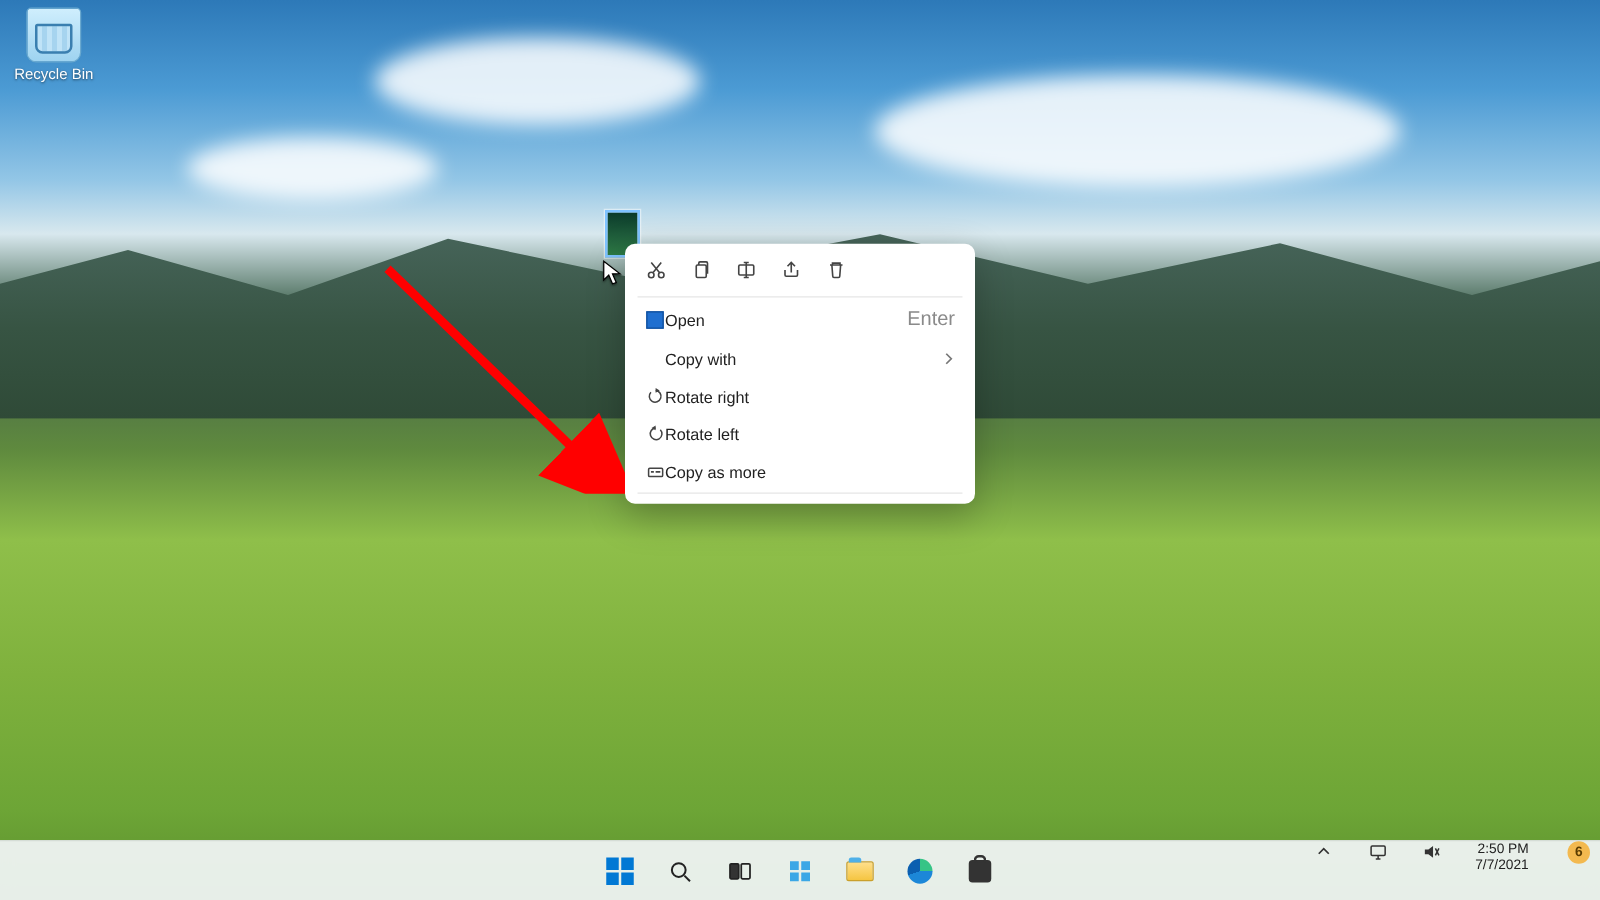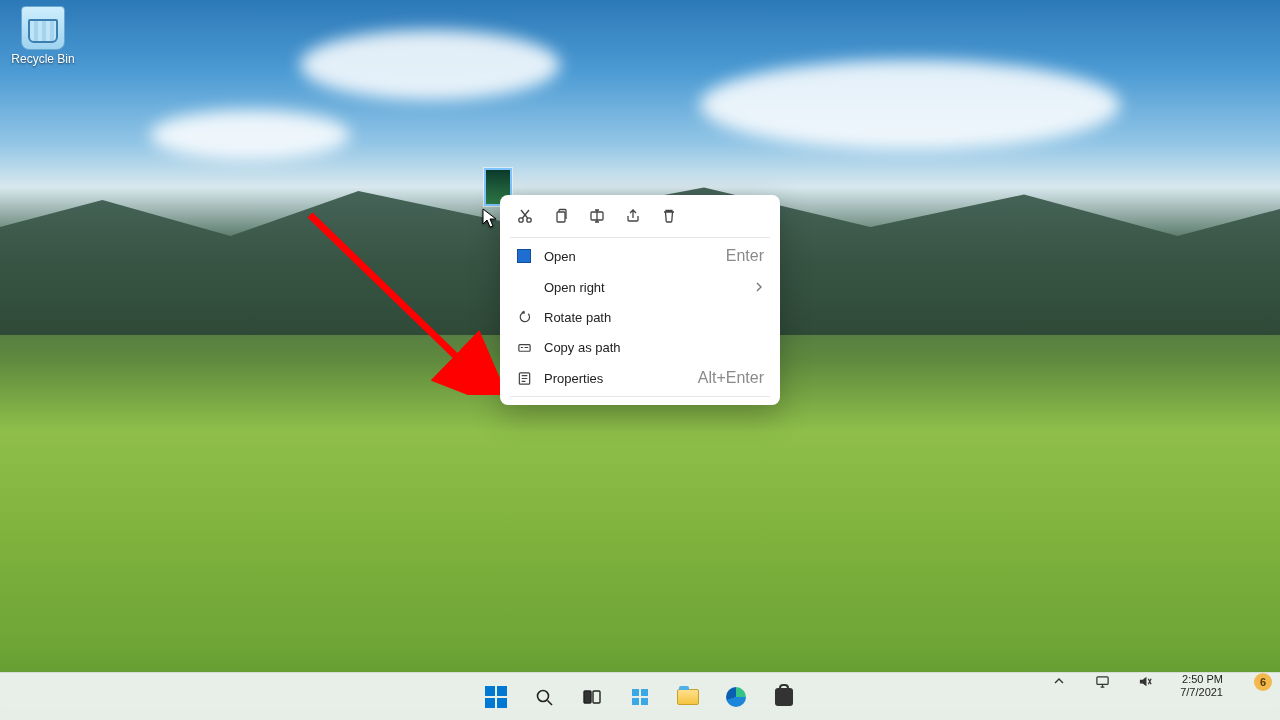--- a/index.html
+++ b/index.html
@@ -67,21 +67,21 @@
     background: #ffffff; border-radius: 8px; padding: 6px;
     box-shadow: 0 10px 30px rgba(0,0,0,.25);
     font-size: 13px; color: #1b1b1b;
   }
   .cm-iconbar {
     display: flex; gap: 18px; padding: 6px 10px 10px 10px; color: #3a3a3a;
   }
   .cm-iconbar .ib { width:18px; height:18px; display:flex; align-items:center; justify-content:center; cursor:pointer; }
   .cm-sep { height:1px; background:#e6e6e6; margin: 2px 4px; }
   .cm-item {
-    display:flex; align-items:center; gap:12px; padding: 7px 10px; border-radius:4px; cursor:pointer;
+    display:flex; align-items:center; padding: 7px 10px; border-radius:4px; cursor:pointer;
   }
   .cm-item .mi-icon { width:16px; height:16px; color:#414141; flex:0 0 16px; display:flex; align-items:center; justify-content:center;}
   .cm-item .mi-label { flex:1 1 auto; color:#222; }
   .cm-item .mi-accel { color:#8a8a8a; font-size:16px; }
   .cm-item .mi-sub { color:#8a8a8a; }
   
   .open-glyph { width:14px; height:14px; background:#1f6fd0; border:1px solid #0f4e9a; }
   
   .annot-arrow { position:absolute; top:205px; left:300px; z-index:40; pointer-events:none; }
   
@@ -181,59 +181,58 @@
     <div class="cm-item">
       <span class="mi-icon">
           <span class="open-glyph"></span>
         </span>
       <span class="mi-label">Open</span>
       <span class="mi-accel">Enter</span>
     </div>
 
     <div class="cm-item">
       <span class="mi-icon"></span>
-      <span class="mi-label">Open right</span>
+      <span class="mi-label">Copy with</span>
       <span class="mi-sub"><svg width="10" height="10" viewBox="0 0 10 10" fill="none" stroke="#777" stroke-width="1.4">
             <path d="M3 1 L7 5 L3 9"></path>
           </svg></span>
     </div>
 
 
+    <div class="cm-item">
+      <span class="mi-icon">
+          <svg width="15" height="15" viewBox="0 0 16 16" fill="none" stroke="#444" stroke-width="1.3">
+            <path d="M4 4 A5 5 0 1 0 8 2.5"></path>
+            <path d="M8 0.5 L8 4.5 L11.5 2.5 Z" fill="#444" stroke="none"></path>
+          </svg>
+        </span>
+      <span class="mi-label">Rotate right</span>
+    </div>
 
     <div class="cm-item">
       <span class="mi-icon">
           <svg width="15" height="15" viewBox="0 0 16 16" fill="none" stroke="#444" stroke-width="1.3">
             <path d="M12 4 A5 5 0 1 1 8 2.5"></path>
             <path d="M8 0.5 L8 4.5 L4.5 2.5 Z" fill="#444" stroke="none"></path>
           </svg>
         </span>
-      <span class="mi-label">Rotate path</span>
+      <span class="mi-label">Rotate left</span>
     </div>
 
 
     <div class="cm-item">
       <span class="mi-icon">
           <svg width="15" height="15" viewBox="0 0 16 16" fill="none" stroke="#444" stroke-width="1.3">
             <rect x="2" y="5" width="12" height="7" rx="1"></rect>
             <path d="M4 8 L6.5 8 M8 8 L12 8"></path>
           </svg>
         </span>
-      <span class="mi-label">Copy as path</span>
-    </div>
-
-    <div class="cm-item">
-      <span class="mi-icon">
-          <svg width="15" height="15" viewBox="0 0 16 16" fill="none" stroke="#444" stroke-width="1.3">
-            <rect x="2.5" y="2" width="11" height="12" rx="1"></rect>
-            <path d="M5 5 H11 M5 8 H11 M5 11 H9"></path>
-          </svg>
-        </span>
-      <span class="mi-label">Properties</span>
-      <span class="mi-accel">Alt+Enter</span>
-    </div>
+      <span class="mi-label">Copy as more</span>
+    </div>
+
 
     <div class="cm-sep"></div>
 
   </div>
 
   <div class="taskbar">
     <div class="center">
       <div class="tb-btn">
           <div class="start-logo">
             <span></span>

